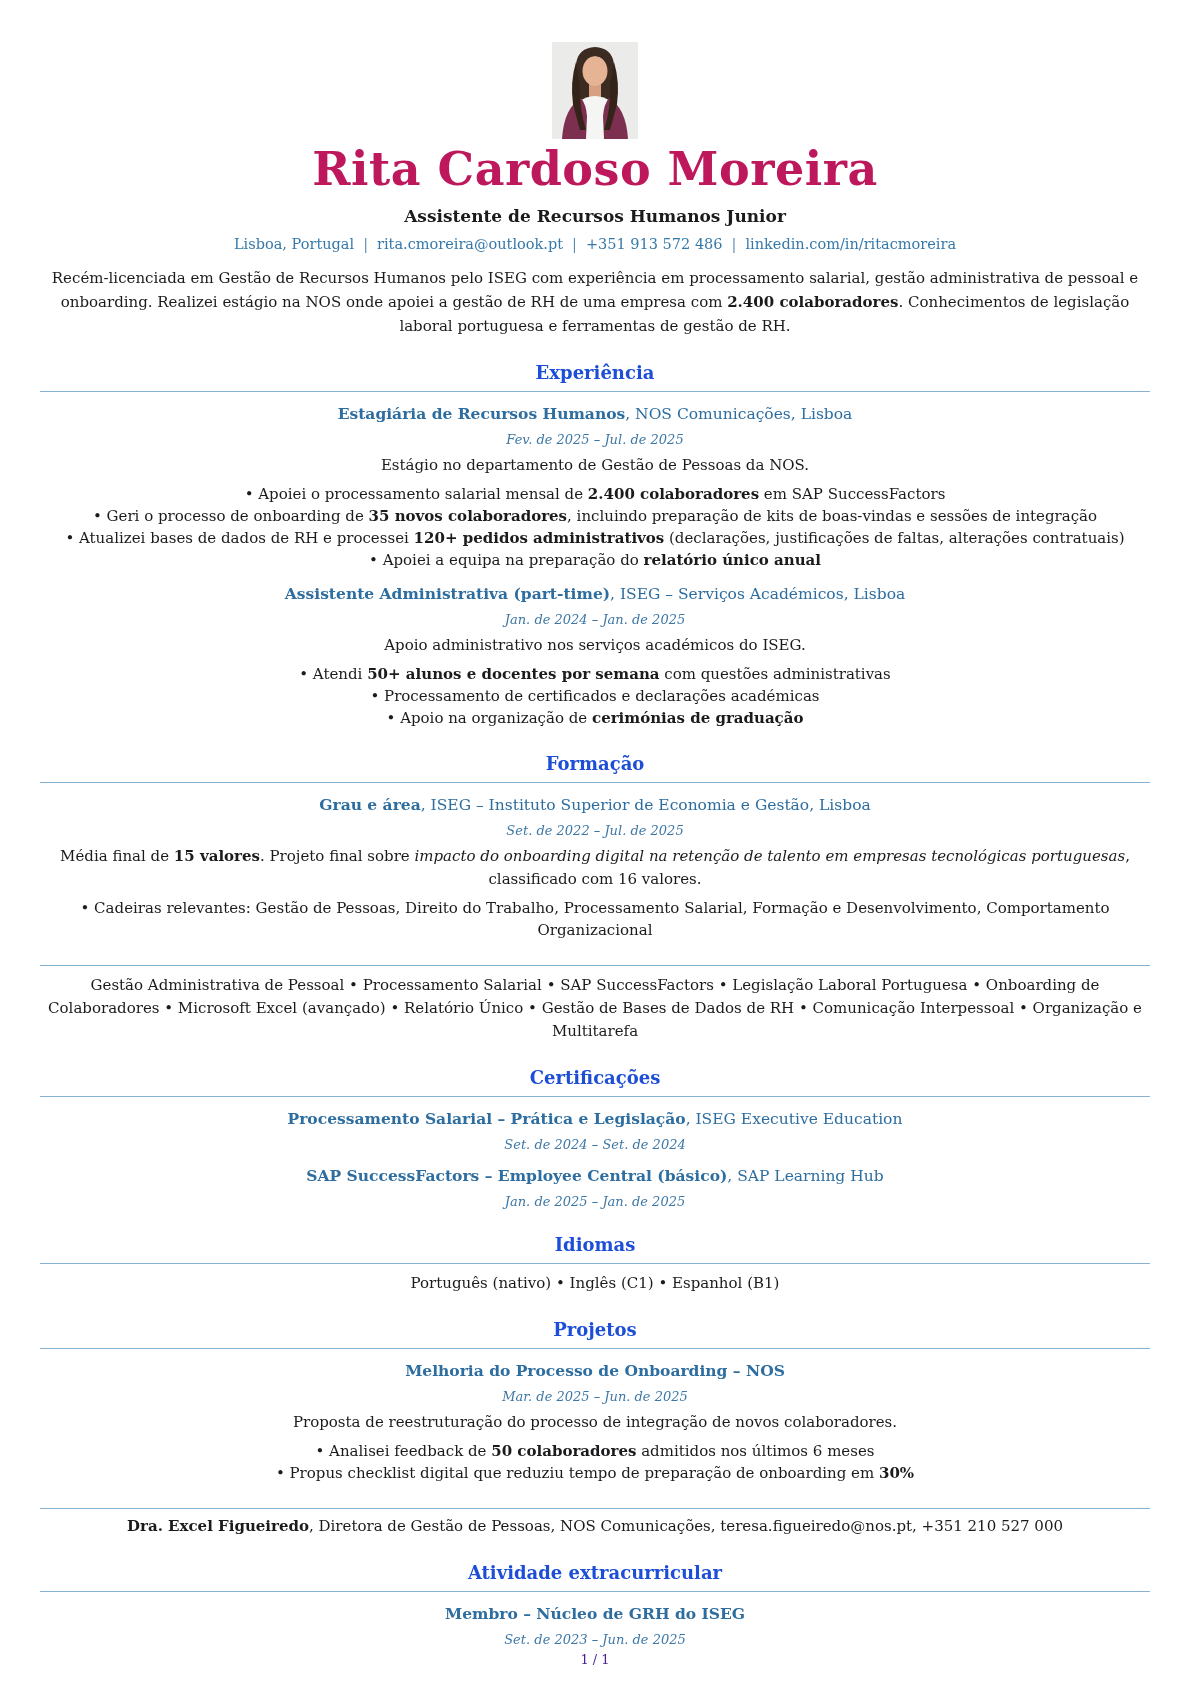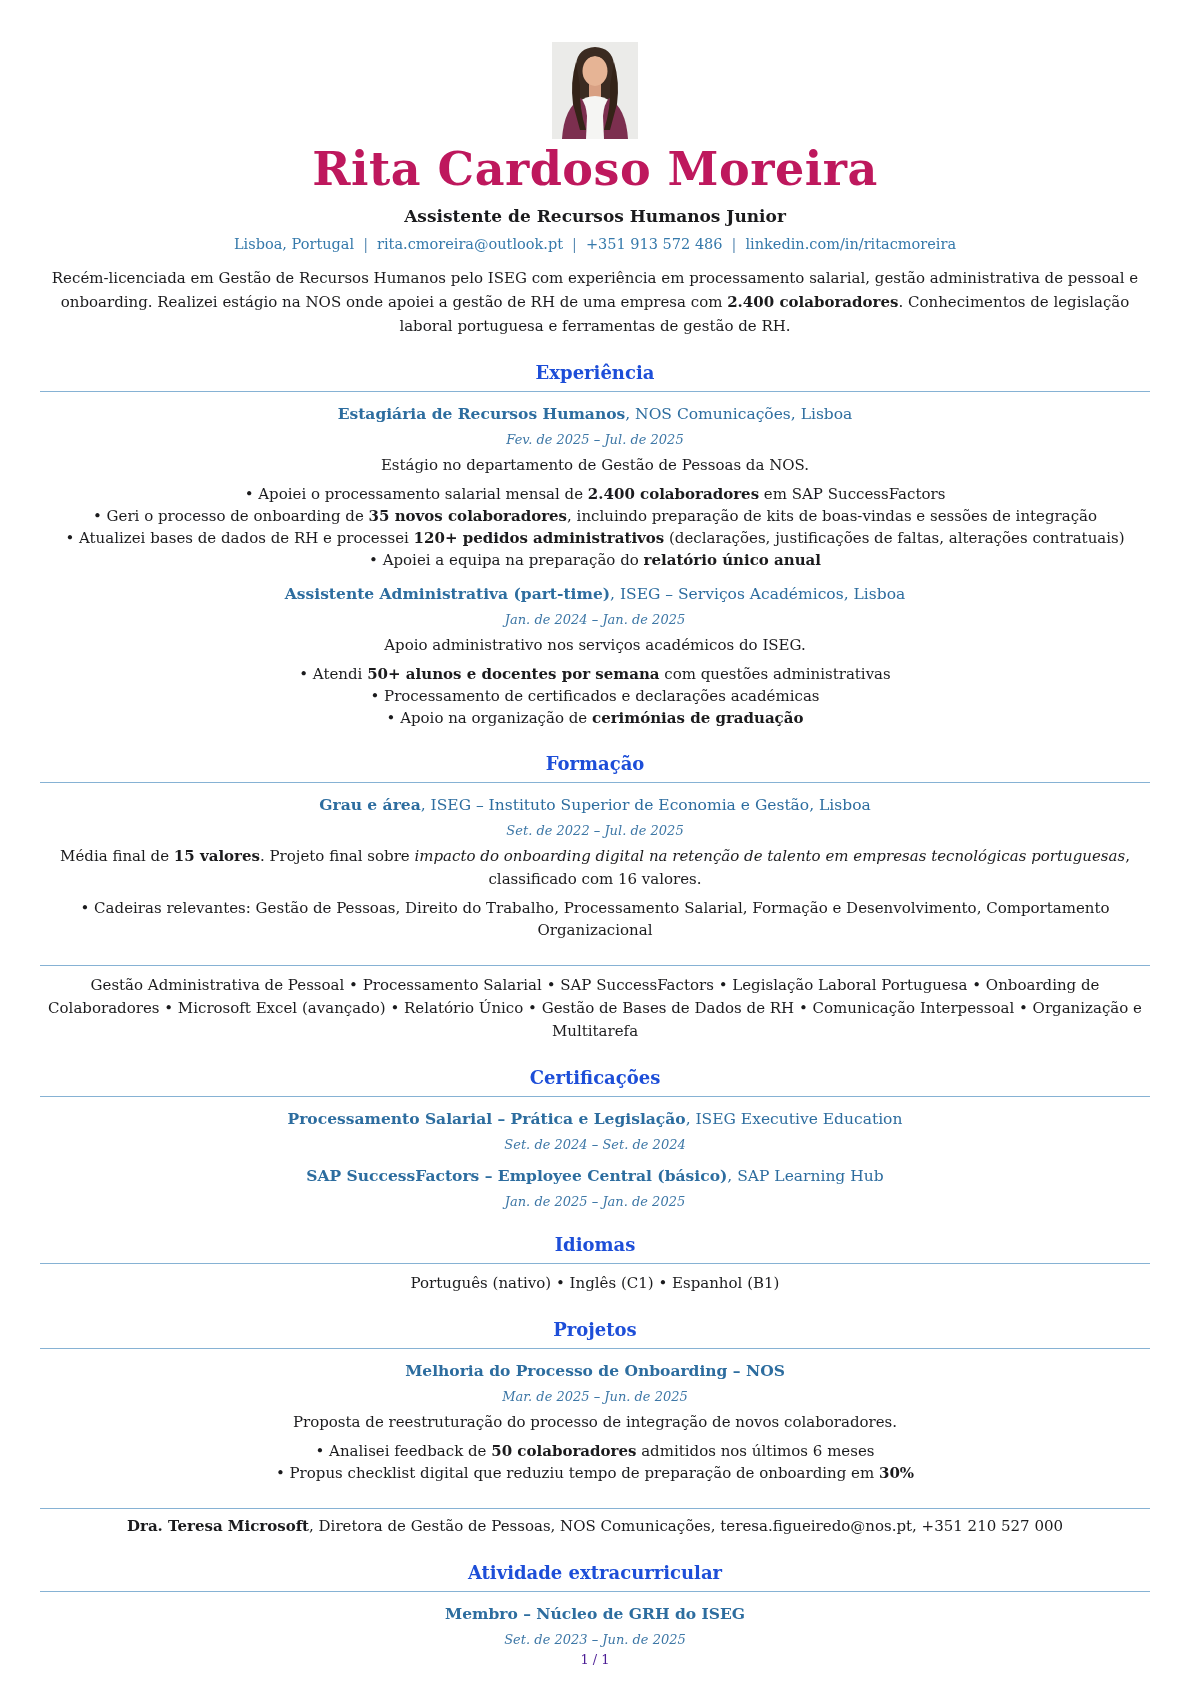--- a/index.html
+++ b/index.html
@@ -144,21 +144,21 @@
       <p class="entry-summary">Proposta de reestruturação do processo de integração de novos colaboradores.</p>
       <ul class="bullets">
         <li><span>Analisei feedback de </span><span class="rt-b">50 colaboradores</span><span> admitidos nos últimos 6 meses</span></li>
         <li><span>Propus checklist digital que reduziu tempo de preparação de onboarding em </span><span class="rt-b">30%</span></li>
       </ul>
     </div>
   </section>
 
   <section class="section">
     <div class="rule"></div>
-    <p class="entry-summary entry"><span class="rt-b">Dra. Teresa Microsoft</span><span>, Diretora de Gestão de Pessoas, NOS Comunicações, teresa.figueiredo@nos.pt, +351 210 527 000</span></p>
+    <p class="entry-summary entry"><span class="rt-b">Dra. Excel Figueiredo</span><span>, Diretora de Gestão de Pessoas, NOS Comunicações, teresa.figueiredo@nos.pt, +351 210 527 000</span></p>
   </section>
 
   <section class="section">
     <h2 class="section-heading">Atividade extracurricular</h2>
     <div class="rule"></div>
     <div class="entry">
       <div class="entry-title"><span class="strong">Membro – Núcleo de GRH do ISEG</span></div>
       <div class="entry-dates">Set. de 2023 – Jun. de 2025</div>
 
     </div>

